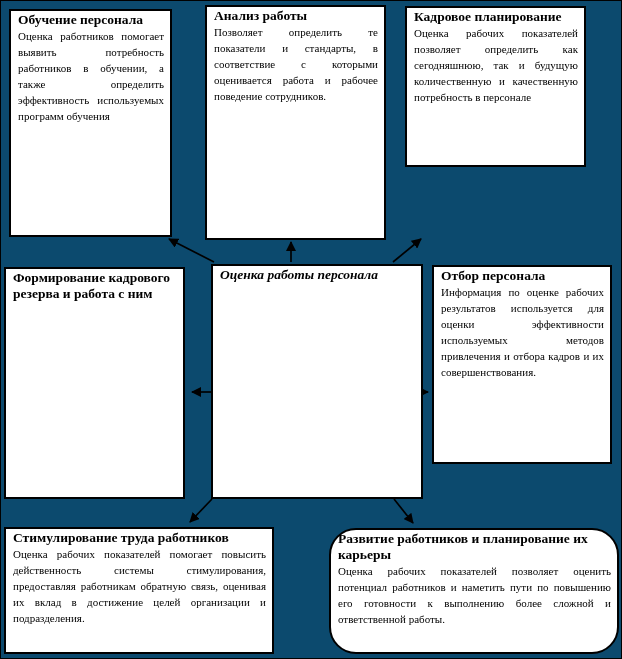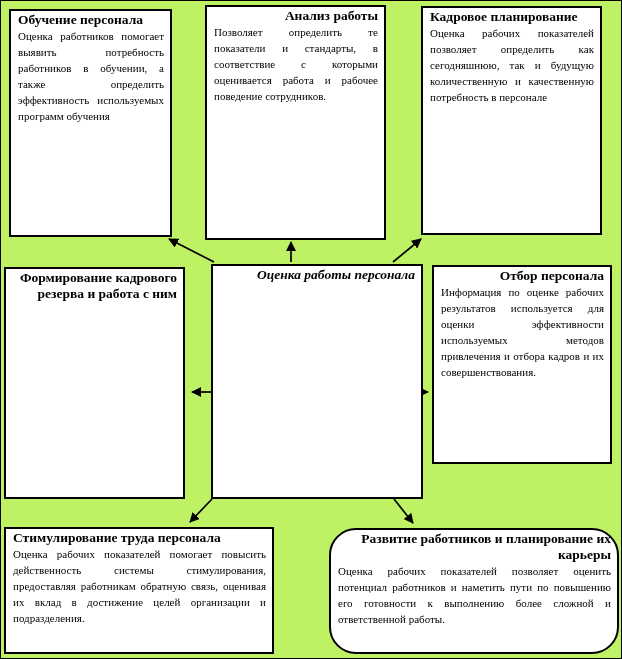--- a/index.html
+++ b/index.html
@@ -1,20 +1,20 @@
 <!DOCTYPE html>
 <html><head>
 <meta charset="utf-8">
 <style>
   html, body { margin: 0; padding: 0; background: #ffffff; }
   .canvas {
     position: relative;
     width: 622px;
     height: 659px;
-    background: #bef264;
+    background: #0c4a6e;
     border: 1px solid #000000;
     box-sizing: border-box;
     font-family: "Liberation Serif", "DejaVu Serif", serif;
     overflow: hidden;
   }
   .arrows {
     position: absolute;
     left: 0; top: 0;
     width: 622px; height: 659px;
     pointer-events: none;
@@ -25,32 +25,32 @@
     border: 2px solid #000000;
     box-sizing: border-box;
     padding: 1px 6px 2px 7px;
     color: #000000;
   }
   .box .title {
     font-weight: bold;
     font-size: 13.5px;
     line-height: 16px;
   }
-  .box .title.center { text-align: right; }
+  .box .title.center { text-align: left; }
   .box .body {
     font-size: 11px;
     line-height: 16px;
     text-align: justify;
     text-align-last: left;
     -moz-text-align-last: left;
   }
   
   .box-training    { left: 8px;   top: 8px;   width: 163px; height: 228px; }
   .box-jobanalysis { left: 204px; top: 4px;   width: 181px; height: 235px; }
-  .box-hrplanning  { left: 420px; top: 5px;   width: 181px; height: 229px; }
+  .box-hrplanning  { left: 404px; top: 5px;   width: 181px; height: 161px; }
   .box-reserve     { left: 3px;   top: 266px; width: 181px; height: 232px; }
   .box-appraisal   { left: 210px; top: 263px; width: 212px; height: 235px; font-style: italic; }
   .box-selection   { left: 431px; top: 264px; width: 180px; height: 199px; }
   .box-stimulation { left: 3px;   top: 526px; width: 270px; height: 127px; }
   .box-development { left: 328px; top: 527px; width: 290px; height: 126px; border-radius: 27px; }
 </style>
 </head>
 <body>
 
 <div class="canvas">
@@ -92,21 +92,21 @@
   <div class="box box-appraisal">
     <div class="title center">Оценка работы персонала</div>
   </div>
 
   <div class="box box-selection">
     <div class="title center">Отбор персонала</div>
     <div class="body">Информация по оценке рабочих результатов используется для оценки эффективности используемых методов привлечения и отбора кадров и их совершенствования.</div>
   </div>
 
   <div class="box box-stimulation">
-    <div class="title">Стимулирование труда персонала</div>
+    <div class="title">Стимулирование труда работников</div>
     <div class="body">Оценка рабочих показателей помогает повысить действенность системы стимулирования, предоставляя работникам обратную связь, оценивая их вклад в достижение целей организации и подразделения.</div>
   </div>
 
   <div class="box box-development">
     <div class="title center">Развитие работников и планирование их карьеры</div>
     <div class="body">Оценка рабочих показателей позволяет оценить потенциал работников и наметить пути по повышению его готовности к выполнению более сложной и ответственной работы.</div>
   </div>
 
 </div>
 

